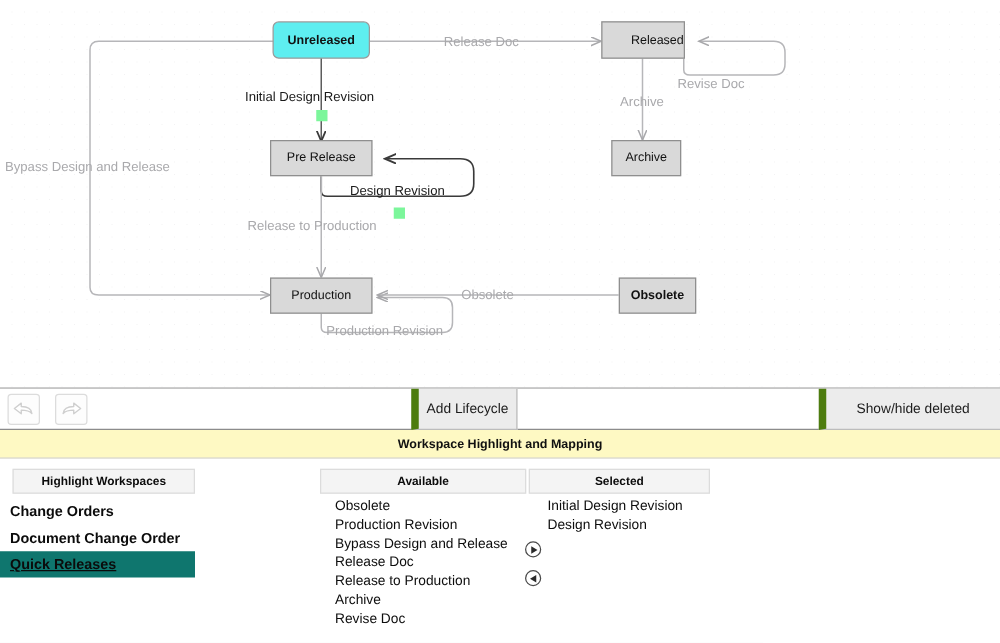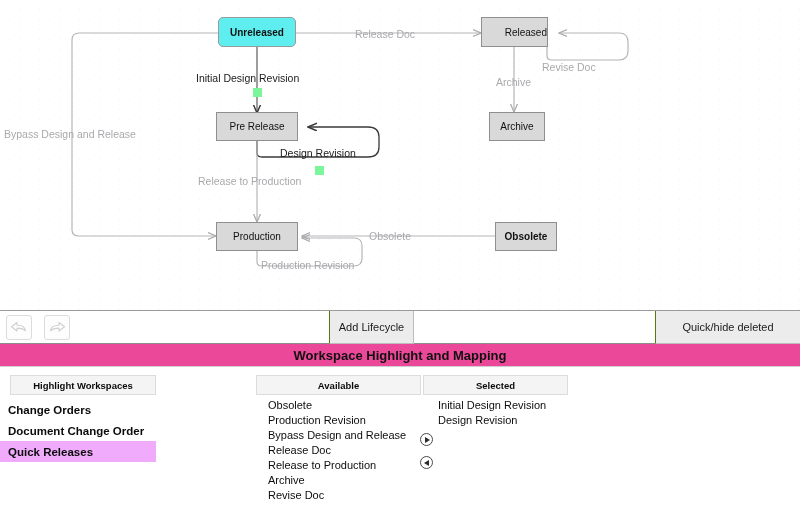--- a/index.html
+++ b/index.html
@@ -83,36 +83,36 @@
     border-radius: 3px;
     display: flex; align-items: center; justify-content: center;
     cursor: pointer;
   }
   .tool-btn svg { display: block; }
 
   .bar-btn {
     position: absolute; top: 0px;
     height: 33px;
     background: #ececec;
-    border-left: 1px solid #4d7c0f;
+    border-left: 6px solid #4d7c0f;
     border-right: 1px solid #bcbcbc;
     border-bottom: 1px solid #bcbcbc;
     display: flex; align-items: center; justify-content: center;
     font-size: 11px; color: #1b1b1b;
     cursor: pointer;
   }
   #btn-add-lifecycle { left: 329px; width: 85px; }
   #btn-show-hide { left: 655px; width: 145px; border-right: none; }
 
   #section-title {
     height: 23px;
-    background: #ec4899;
+    background: #fef9c3;
     border-bottom: 1px solid #cfcfcf;
     display: flex; align-items: center; justify-content: center;
-    font-size: 13px; font-weight: bold; color: #101010;
+    font-size: 10px; font-weight: bold; color: #101010;
   }
 
   
   #cols { position: relative; height: 147px; background: #fff; }
 
   .col-header {
     position: absolute;
     height: 20px;
     background: #f4f4f4;
     border: 1px solid #dcdcdc;
@@ -126,21 +126,21 @@
   .list { position: absolute; }
   #list-workspaces { left: 0px; top: 32px; width: 156px; }
   .ws-item {
     height: 21px;
     padding-left: 8px;
     display: flex; align-items: center;
     font-size: 11.5px; font-weight: bold; color: #0b0b0b;
     white-space: nowrap;
     cursor: pointer;
   }
-  .ws-item.selected { background: #f0abfc; }
+  .ws-item.selected { background: #0f766e; text-decoration: underline; }
 
   #list-available { left: 268px; top: 30px; width: 170px; }
   #list-selected  { left: 438px; top: 30px; width: 160px; }
   .opt-item {
     height: 15px;
     display: flex; align-items: center;
     font-size: 11px; color: #0d0d0d;
     white-space: nowrap;
     cursor: pointer;
   }
@@ -258,21 +258,21 @@
         <svg width="20" height="16" viewBox="0 0 20 16">
           <path d="M12,2.5 L12,5.2 C7.5,5.2 4,6.6 3.5,10.8 C5.4,8.6 8.4,8.1 12,8.1 L12,11 L17.5,6.8 Z" fill="#ffffff" stroke="#cfcfcf" stroke-width="1.1" stroke-linejoin="round"></path>
         </svg>
       </div>
 
       <div class="bar-btn" id="btn-add-lifecycle">
         <span>Add Lifecycle</span>
       </div>
 
       <div class="bar-btn" id="btn-show-hide">
-        <span>Quick/hide deleted</span>
+        <span>Show/hide deleted</span>
       </div>
     </div>
 
     <div id="section-title">
       <span>Workspace Highlight and Mapping</span>
     </div>
 
     <div id="cols">
 
       <div class="col-header" id="hdr-workspaces">

